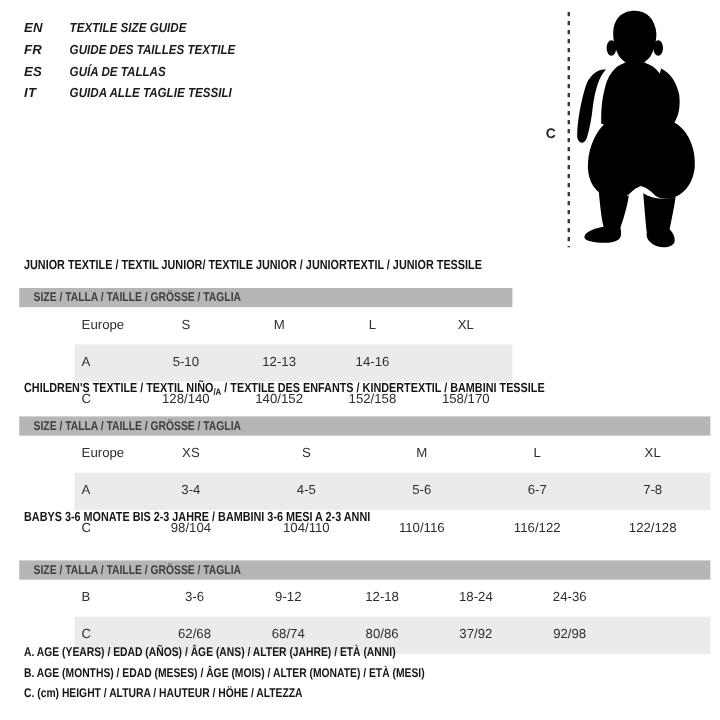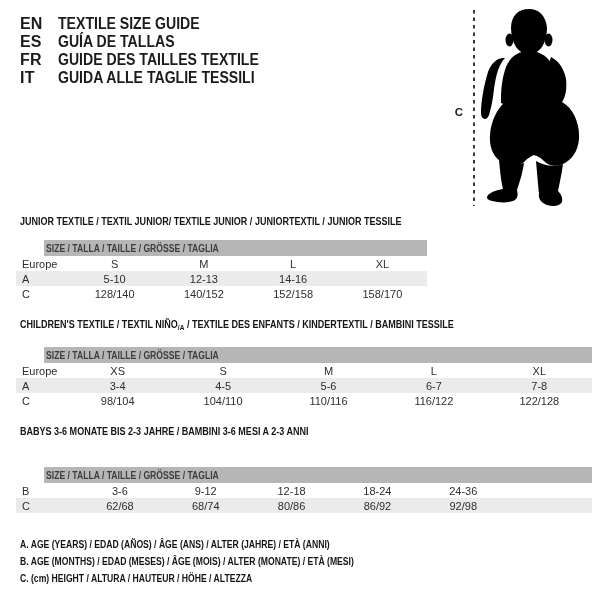--- a/index.html
+++ b/index.html
@@ -7,61 +7,61 @@
     width:600px;height:600px;position:relative;overflow:hidden;
     background:#ffffff;color:#1b1b1b;
     font-family:"Liberation Sans","DejaVu Sans",sans-serif;
   }
   .abs{position:absolute;}
   
   .cx82{display:inline-block;transform:scaleX(0.82);transform-origin:0 50%;white-space:nowrap;}
   .cx88{display:inline-block;transform:scaleX(0.88);transform-origin:0 50%;white-space:nowrap;}
 
   
-  .lang-block{left:20px;top:15px;font-size:16px;font-weight:700;line-height:18px;}
+  .lang-block{left:20px;top:15px;font-size:11px;font-weight:700;line-height:18px;font-style:italic;}
   .lang-row{display:grid;grid-template-columns:38px auto;}
   .lang-code{letter-spacing:.2px;}
 
   
   .fig-svg{left:450px;top:0;}
   .fig-label{left:450px;top:106px;width:18px;text-align:center;font-size:11.5px;font-weight:700;color:#222;}
 
   
   .sec-title{font-size:11px;font-weight:700;color:#151515;line-height:16px;}
   .sub-a{font-size:8px;position:relative;top:2px;}
 
   
   .size-table{left:16px;font-size:11px;color:#2e2e2e;}
   .bar{
     height:16px;line-height:16px;background:#b6b6b6;color:#3d3d3d;
-    font-size:10.5px;font-weight:700;padding-left:2px;box-sizing:border-box;margin-left:28px;
+    font-size:10.5px;font-weight:700;padding-left:12px;box-sizing:border-box;
   }
-  .trow{display:grid;height:15px;line-height:17px;align-items:center;}
+  .trow{display:grid;height:31px;line-height:17px;align-items:center;margin-left:46px;}
   .trow.shade{background:#ebebeb;}
   .lbl{padding-left:6px;text-align:left;}
   .cell{text-align:center;}
 
   
   .legend{left:20px;top:536px;font-size:10.5px;font-weight:700;line-height:17px;color:#151515;}
 </style>
 </head>
 <body>
 
 <div class="abs lang-block">
   <div class="lang-row">
     <span class="lang-code">EN</span>
     <span class="cx88">TEXTILE SIZE GUIDE</span>
   </div>
   <div class="lang-row">
+    <span class="lang-code">FR</span>
+    <span class="cx88">GUIDE DES TAILLES TEXTILE</span>
+  </div>
+  <div class="lang-row">
     <span class="lang-code">ES</span>
     <span class="cx88">GUÍA DE TALLAS</span>
-  </div>
-  <div class="lang-row">
-    <span class="lang-code">FR</span>
-    <span class="cx88">GUIDE DES TAILLES TEXTILE</span>
   </div>
   <div class="lang-row">
     <span class="lang-code">IT</span>
     <span class="cx88">GUIDA ALLE TAGLIE TESSILI</span>
   </div>
 </div>
 
 <div class="abs fig-label">C</div>
 <svg class="abs fig-svg" width="150" height="215" viewBox="0 0 150 215" aria-hidden="true">
   <line x1="24" y1="10" x2="24" y2="206" stroke="#3a3a3a" stroke-width="2" stroke-dasharray="3.5 4"></line>
@@ -153,21 +153,21 @@
     <span class="cell">9-12</span>
     <span class="cell">12-18</span>
     <span class="cell">18-24</span>
     <span class="cell">24-36</span>
   </div>
   <div class="trow shade" style="grid-template-columns:61px repeat(6,1fr);">
     <span class="lbl">C</span>
     <span class="cell">62/68</span>
     <span class="cell">68/74</span>
     <span class="cell">80/86</span>
-    <span class="cell">86/92</span>
+    <span class="cell">37/92</span>
     <span class="cell">92/98</span>
   </div>
 </section>
 
 <div class="abs legend">
   <div><span class="cx82">A. AGE (YEARS) / EDAD (AÑOS) / ÂGE (ANS) / ALTER (JAHRE) / ETÀ (ANNI)</span></div>
   <div><span class="cx82">B. AGE (MONTHS) / EDAD (MESES) / ÂGE (MOIS) / ALTER (MONATE) / ETÀ (MESI)</span></div>
   <div><span class="cx82">C. (cm) HEIGHT / ALTURA / HAUTEUR / HÖHE / ALTEZZA</span></div>
 </div>
 

